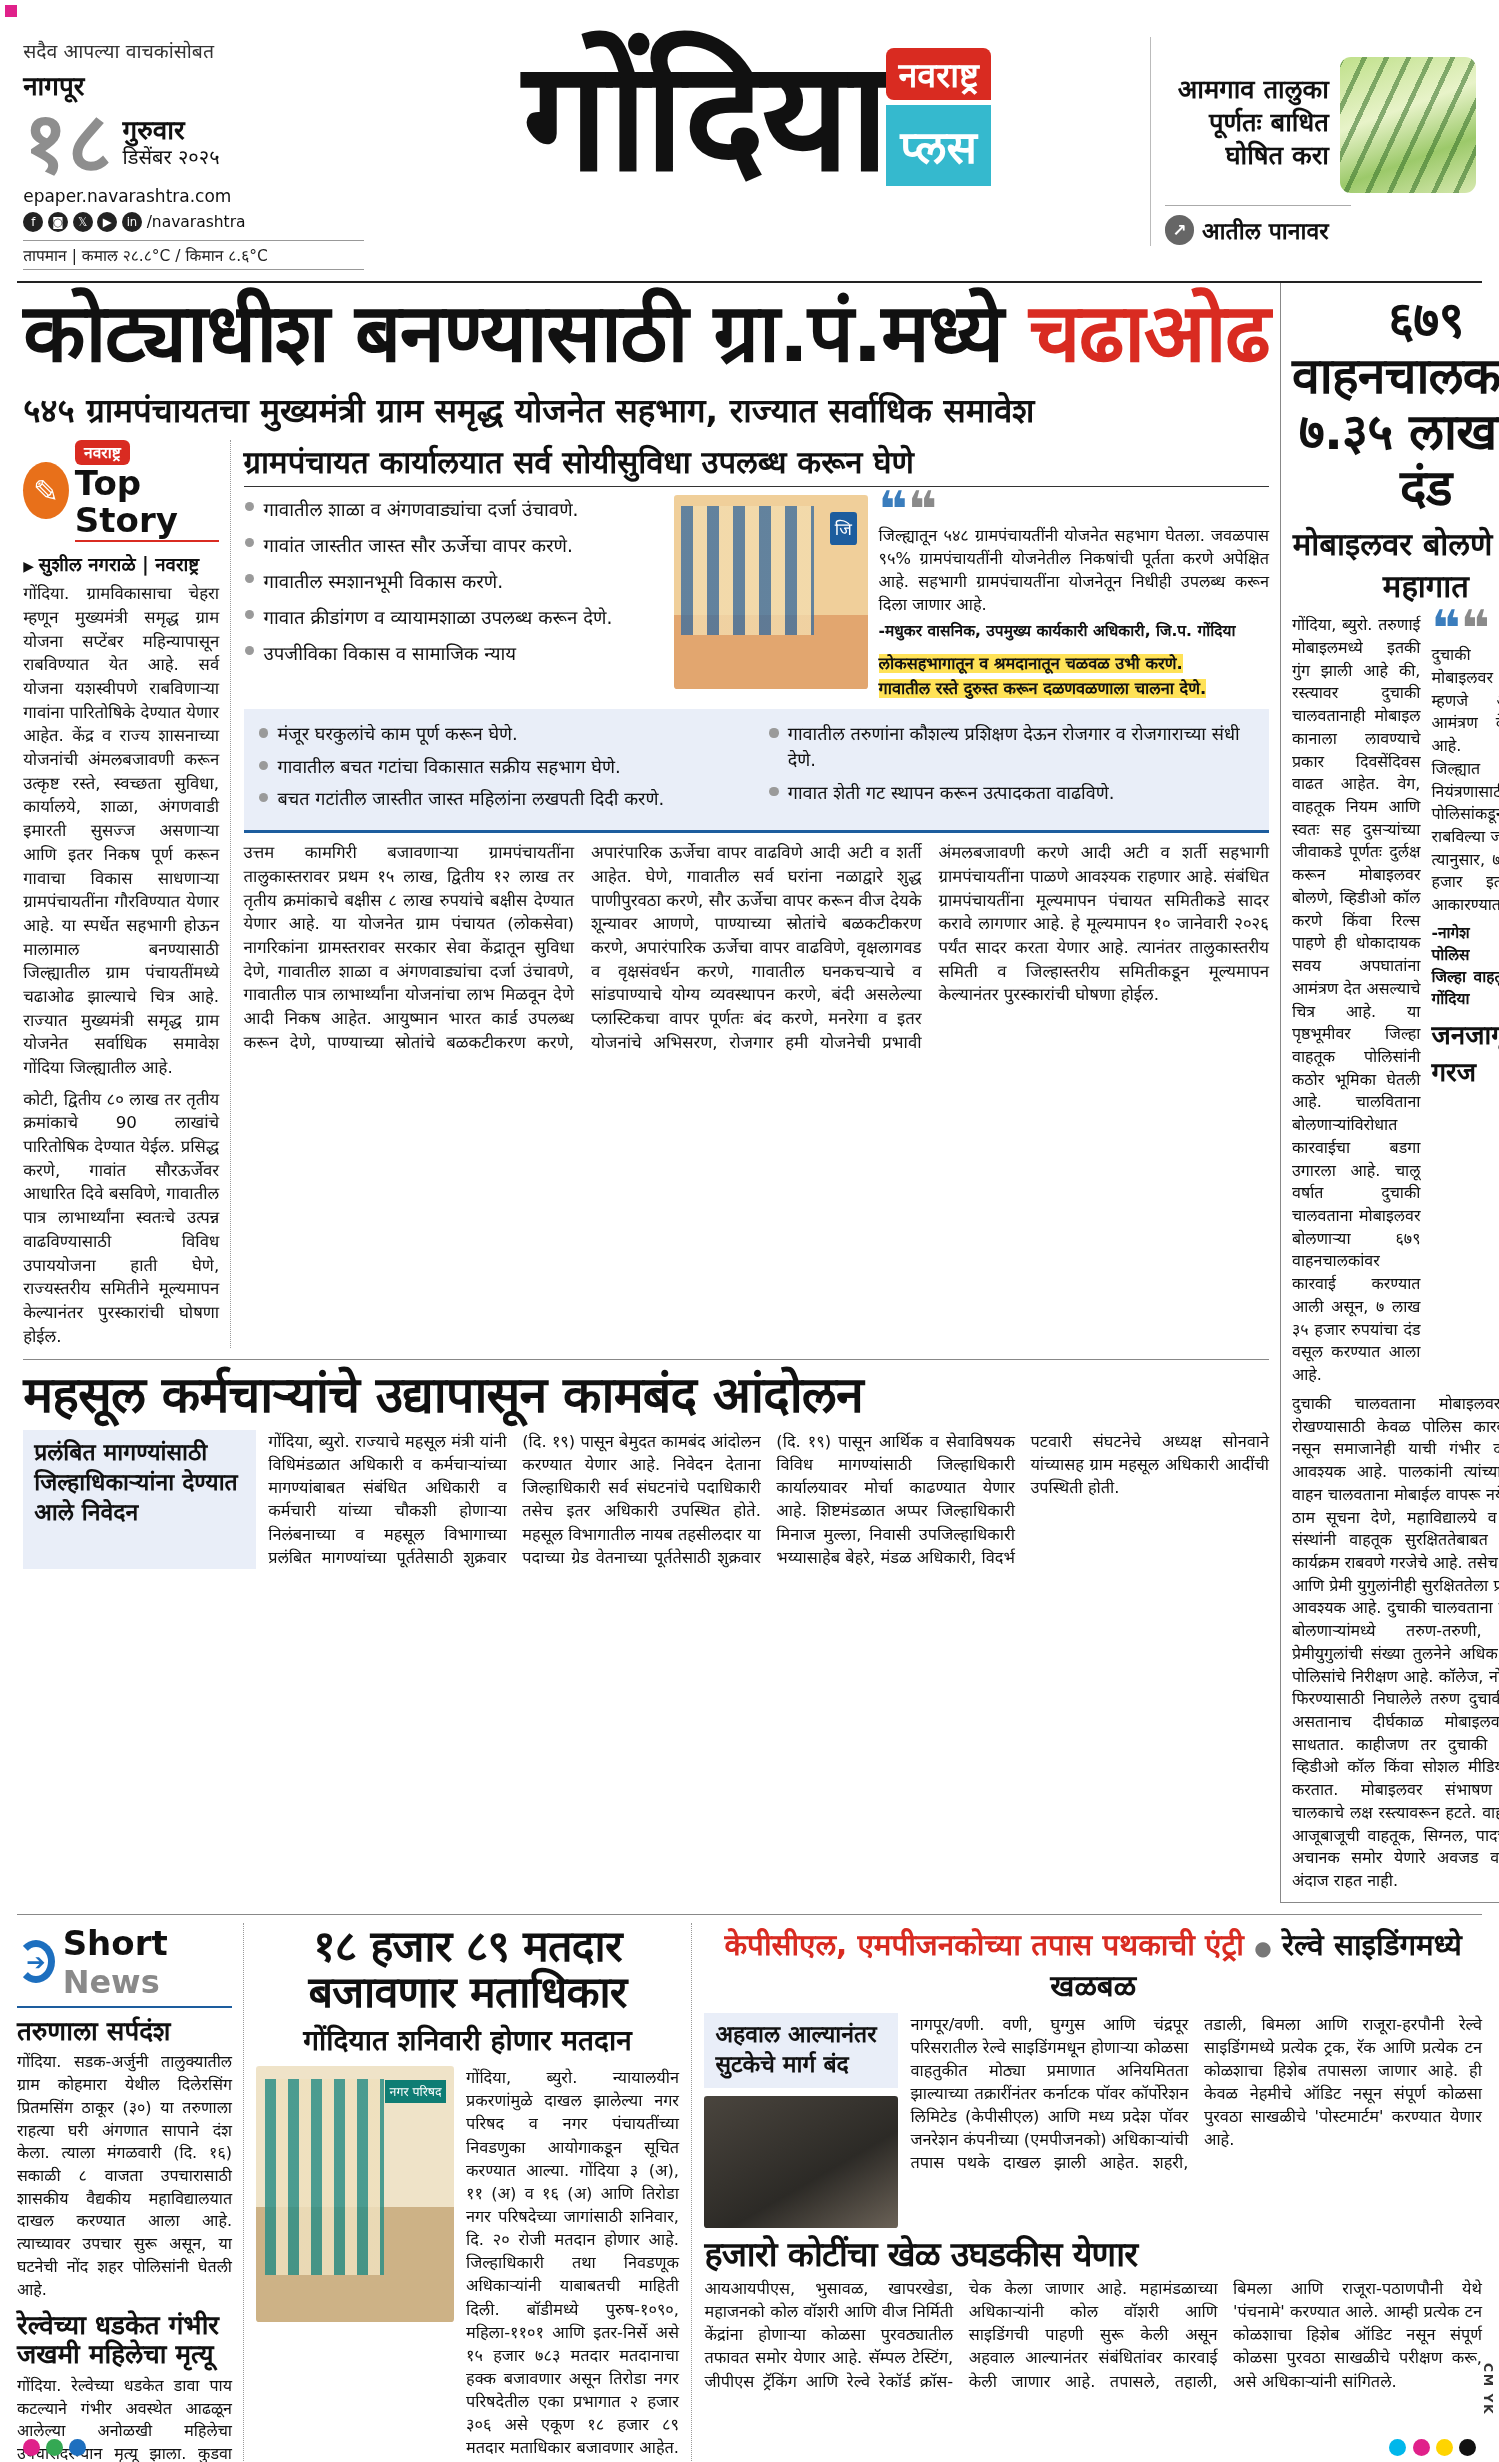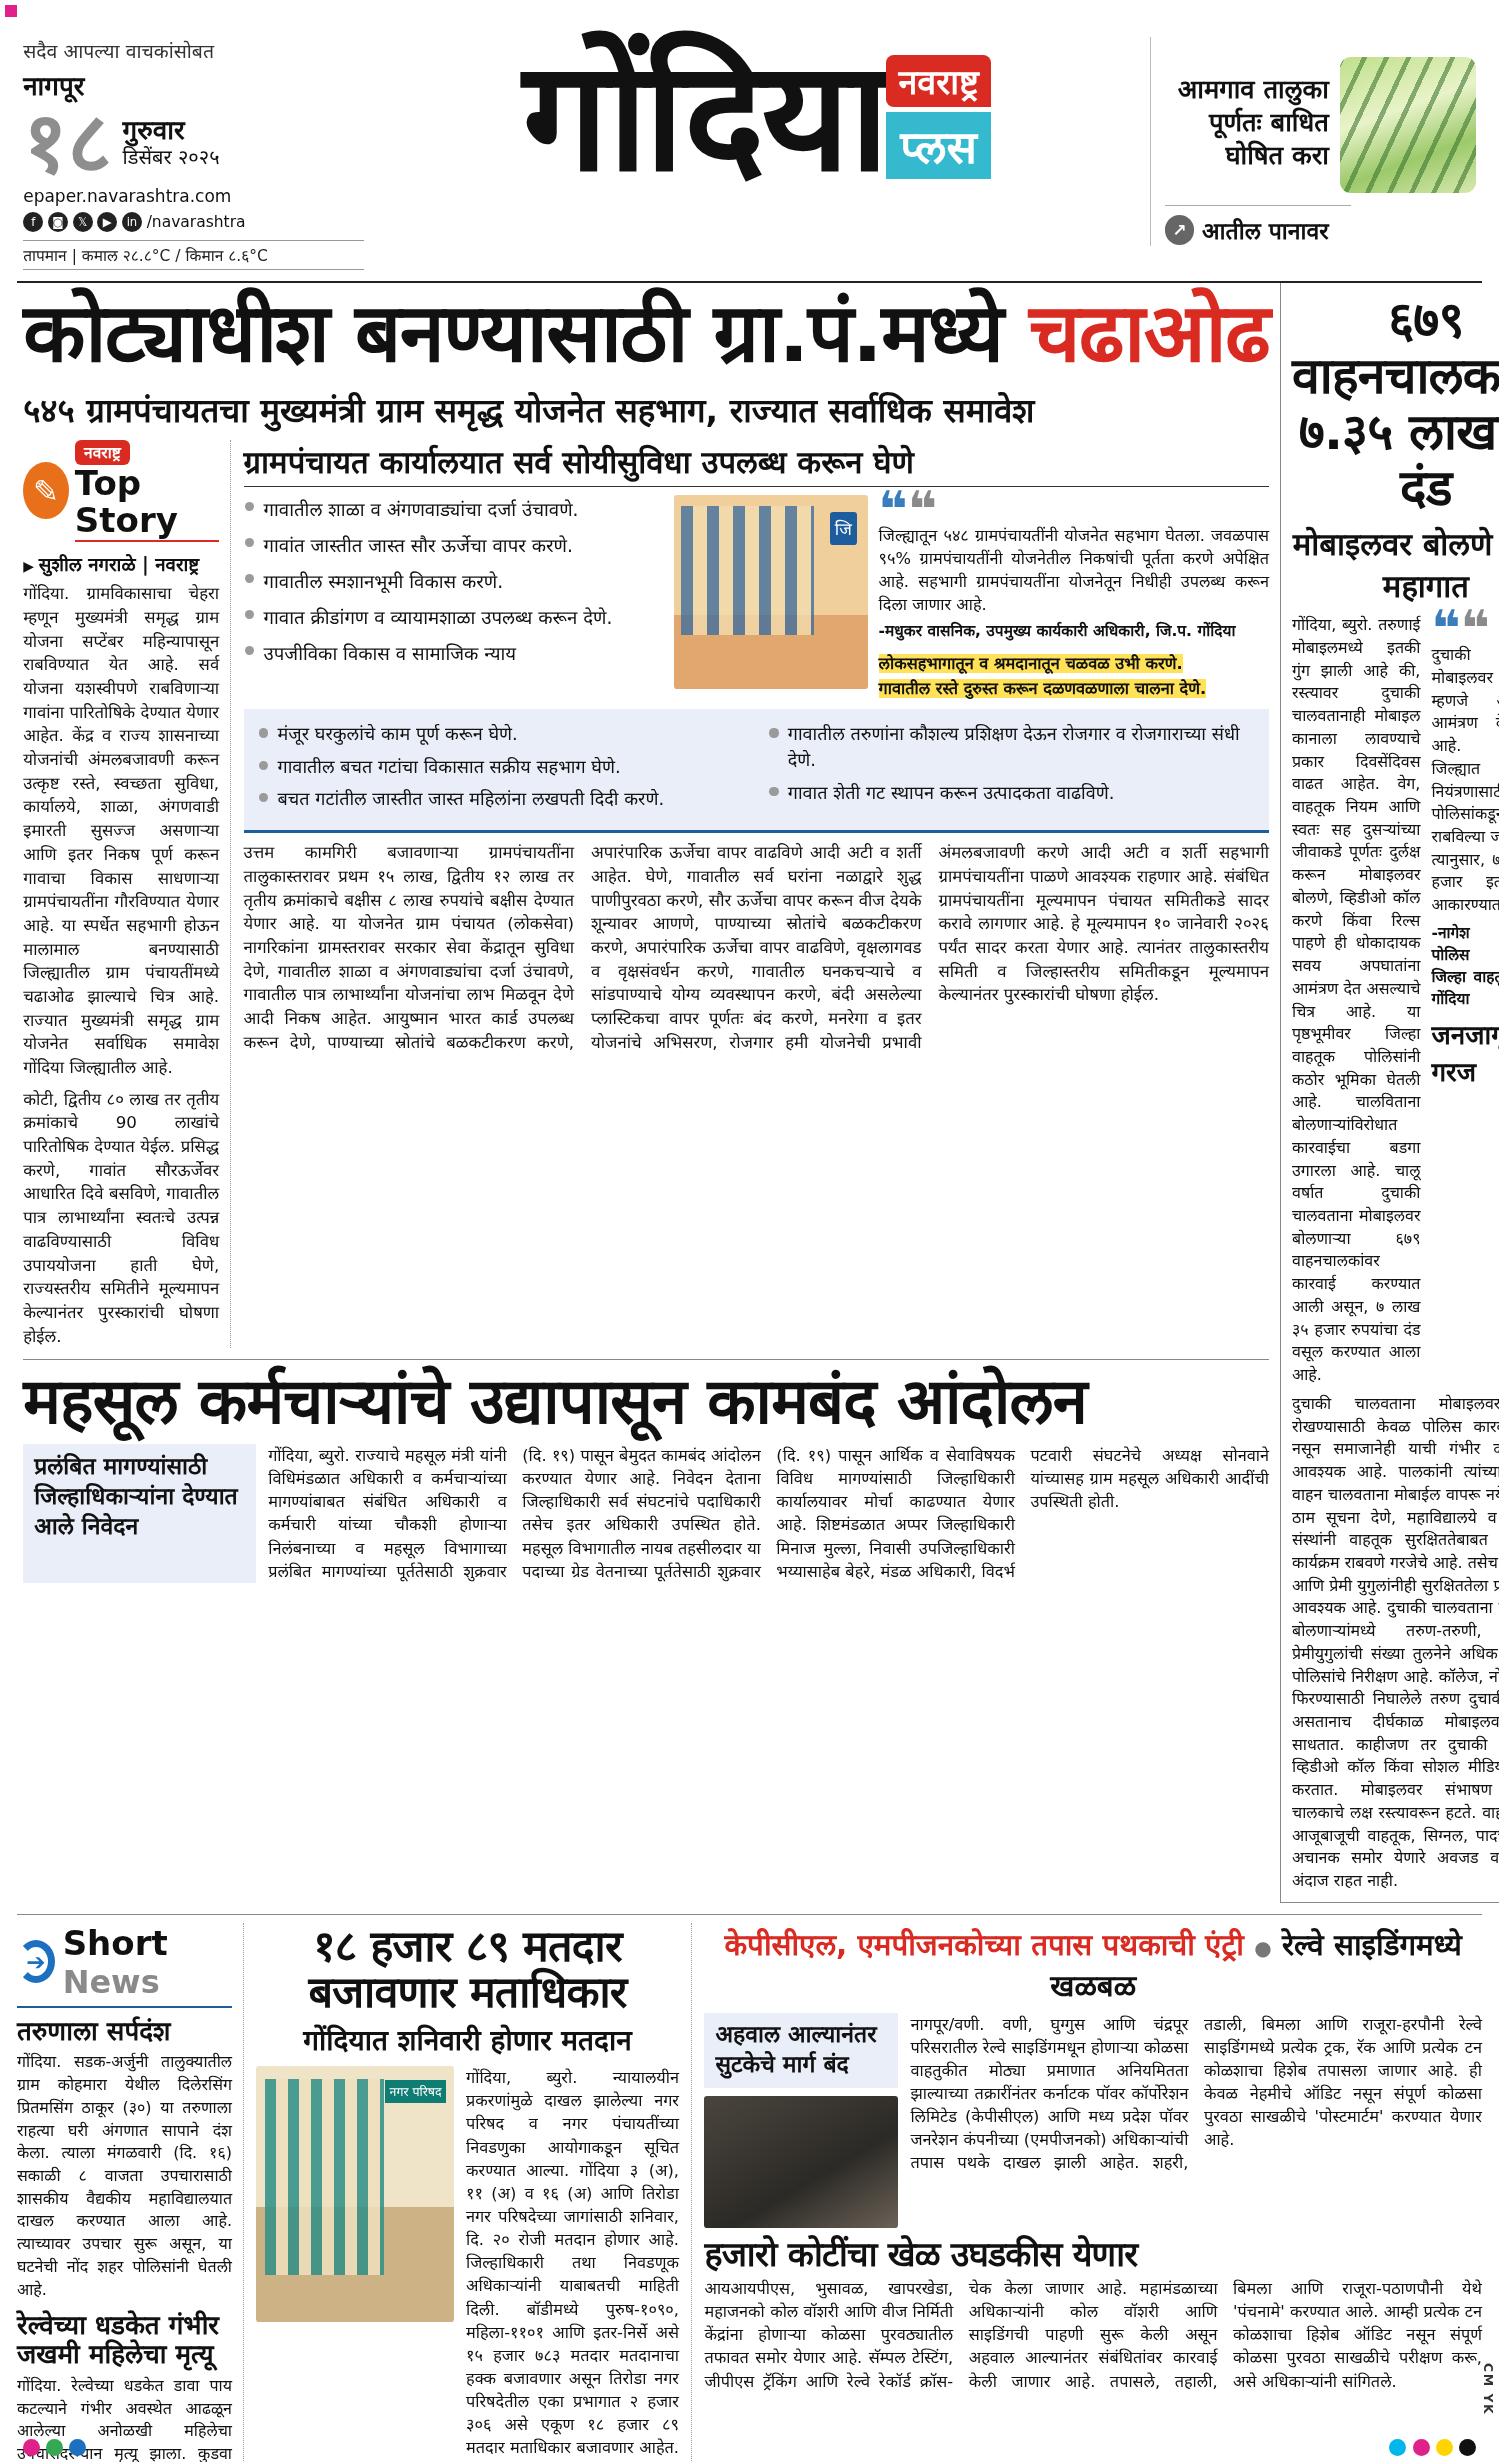--- a/index.html
+++ b/index.html
@@ -20,21 +20,21 @@
   .epaper { font-size:17px; margin-top:4.7px; }
   .social { display:flex; align-items:center; gap:4.7px; margin-top:6.2px; font-size:15.5px; }
   .sicon { width:20px; height:20px; border-radius:50%; background:#222; color:#fff; font-size:11.6px;
            display:flex; align-items:center; justify-content:center; }
   .weather { border-top:0.8px solid #999; border-bottom:0.8px solid #999; margin-top:7.8px; padding:3.1px 0; font-size:15.5px; color:#222; }
   .mast { flex:1; text-align:center; position:relative; }
   .mast-row { display:flex; justify-content:center; align-items:center; gap:0; }
   .mast-title { font-size:152px; font-weight:900; letter-spacing:-3.1px; line-height:1.05; }
   .brand { display:flex; flex-direction:column; gap:4.7px; }
   .brand-top { background:#d92b21; color:#fff; font-size:34px; font-weight:bold; padding:3.1px 12.4px; border-radius:7.8px 7.8px 0 7.8px; }
-  .brand-bot { color:#fff; background:#35b9ce; font-size:45px; font-weight:900; padding:3px 11px; }
+  .brand-bot { color:#fff; background:#35b9ce; font-size:45px; font-weight:900; padding:10px 11px; }
   .mast-site { margin-top:4.7px; font-size:20px; color:#444; display:flex; align-items:center; gap:12.4px; justify-content:center; }
   .mast-site:before,.mast-site:after { content:""; flex:1; border-top:3.1px double #555; height:4.7px; }
   .promo { width:326px; border-left:0.8px solid #bbb; padding:20px 0 0 14px; }
   .promo-in { display:flex; gap:11px; align-items:flex-start; }
   .promo-title { flex:1; text-align:right; font-size:25.6px; font-weight:bold; line-height:1.3; padding-top:15.5px; }
   .promo-photo { width:136px; height:136px; border-radius:11px;
      background:linear-gradient(160deg,#bfe08a,#e8f3c9 40%,#9cc96a 70%,#d7e9b0); position:relative; overflow:hidden; }
   .promo-photo:before { content:""; position:absolute; inset:0;
      background:repeating-linear-gradient(115deg, rgba(52,110,40,.55) 0 4.7px, transparent 4.7px 20px); }
   .promo-link { display:flex; align-items:center; gap:7.8px; font-size:23px; font-weight:bold; margin-top:12.4px;
@@ -215,21 +215,21 @@
               <li>गावात शेती गट स्थापन करून उत्पादकता वाढविणे.</li>
             </ul>
           </div>
           <div class="threecol jx">
             <span>उत्तम कामगिरी बजावणाऱ्या ग्रामपंचायतींना तालुकास्तरावर प्रथम १५ लाख, द्वितीय १२ लाख तर तृतीय क्रमांकाचे बक्षीस ८ लाख रुपयांचे बक्षीस देण्यात येणार आहे. या योजनेत ग्राम पंचायत (लोकसेवा) नागरिकांना ग्रामस्तरावर सरकार सेवा केंद्रातून सुविधा देणे, गावातील शाळा व अंगणवाड्यांचा दर्जा उंचावणे, गावातील पात्र लाभार्थ्यांना योजनांचा लाभ मिळवून देणे आदी निकष आहेत. आयुष्मान भारत कार्ड उपलब्ध करून देणे, पाण्याच्या स्रोतांचे बळकटीकरण करणे, अपारंपारिक ऊर्जेचा वापर वाढविणे आदी अटी व शर्ती आहेत.</span> <span>घेणे, गावातील सर्व घरांना नळाद्वारे शुद्ध पाणीपुरवठा करणे, सौर ऊर्जेचा वापर करून वीज देयके शून्यावर आणणे, पाण्याच्या स्रोतांचे बळकटीकरण करणे, अपारंपारिक ऊर्जेचा वापर वाढविणे, वृक्षलागवड व वृक्षसंवर्धन करणे, गावातील घनकचऱ्याचे व सांडपाण्याचे योग्य व्यवस्थापन करणे, बंदी असलेल्या प्लास्टिकचा वापर पूर्णतः बंद करणे, मनरेगा व इतर योजनांचे अभिसरण, रोजगार हमी योजनेची प्रभावी अंमलबजावणी करणे आदी अटी व शर्ती सहभागी ग्रामपंचायतींना पाळणे आवश्यक राहणार आहे. संबंधित ग्रामपंचायतींना मूल्यमापन पंचायत समितीकडे सादर करावे लागणार आहे. हे मूल्यमापन १० जानेवारी २०२६ पर्यंत सादर करता येणार आहे. त्यानंतर तालुकास्तरीय समिती व जिल्हास्तरीय समितीकडून मूल्यमापन केल्यानंतर पुरस्कारांची घोषणा होईल.</span>
           </div>
         </div>
       </div>
 
       <div class="sec">
-        <h2 class="h2" style="font-size:63px">महसूल कर्मचाऱ्यांचे उद्यापासून कामबंद आंदोलन</h2>
+        <h2 class="h2" style="font-size:50px">महसूल कर्मचाऱ्यांचे उद्यापासून कामबंद आंदोलन</h2>
         <div class="row" style="margin-top:7.8px">
           <div class="subbox" style="width:233px">प्रलंबित मागण्यांसाठी जिल्हाधिकाऱ्यांना देण्यात आले निवेदन</div>
           <div class="cols4 jx" style="flex:1">गोंदिया, ब्युरो. राज्याचे महसूल मंत्री यांनी विधिमंडळात अधिकारी व कर्मचाऱ्यांच्या मागण्यांबाबत संबंधित अधिकारी व कर्मचारी यांच्या चौकशी होणाऱ्या निलंबनाच्या व महसूल विभागाच्या प्रलंबित मागण्यांच्या पूर्ततेसाठी शुक्रवार (दि. १९) पासून बेमुदत कामबंद आंदोलन करण्यात येणार आहे. निवेदन देताना जिल्हाधिकारी सर्व संघटनांचे पदाधिकारी तसेच इतर अधिकारी उपस्थित होते. महसूल विभागातील नायब तहसीलदार या पदाच्या ग्रेड वेतनाच्या पूर्ततेसाठी शुक्रवार (दि. १९) पासून आर्थिक व सेवाविषयक विविध मागण्यांसाठी जिल्हाधिकारी कार्यालयावर मोर्चा काढण्यात येणार आहे. शिष्टमंडळात अप्पर जिल्हाधिकारी मिनाज मुल्ला, निवासी उपजिल्हाधिकारी भय्यासाहेब बेहरे, मंडळ अधिकारी, विदर्भ पटवारी संघटनेचे अध्यक्ष सोनवाने यांच्यासह ग्राम महसूल अधिकारी आदींची उपस्थिती होती.</div>
         </div>
       </div>
     </div>
 
     <aside class="lead-right">
       <h2 class="lr-head">
         <span>६७९ वाहनचालकांवर</span><br><span>७.३५ लाखांचा दंड</span>

